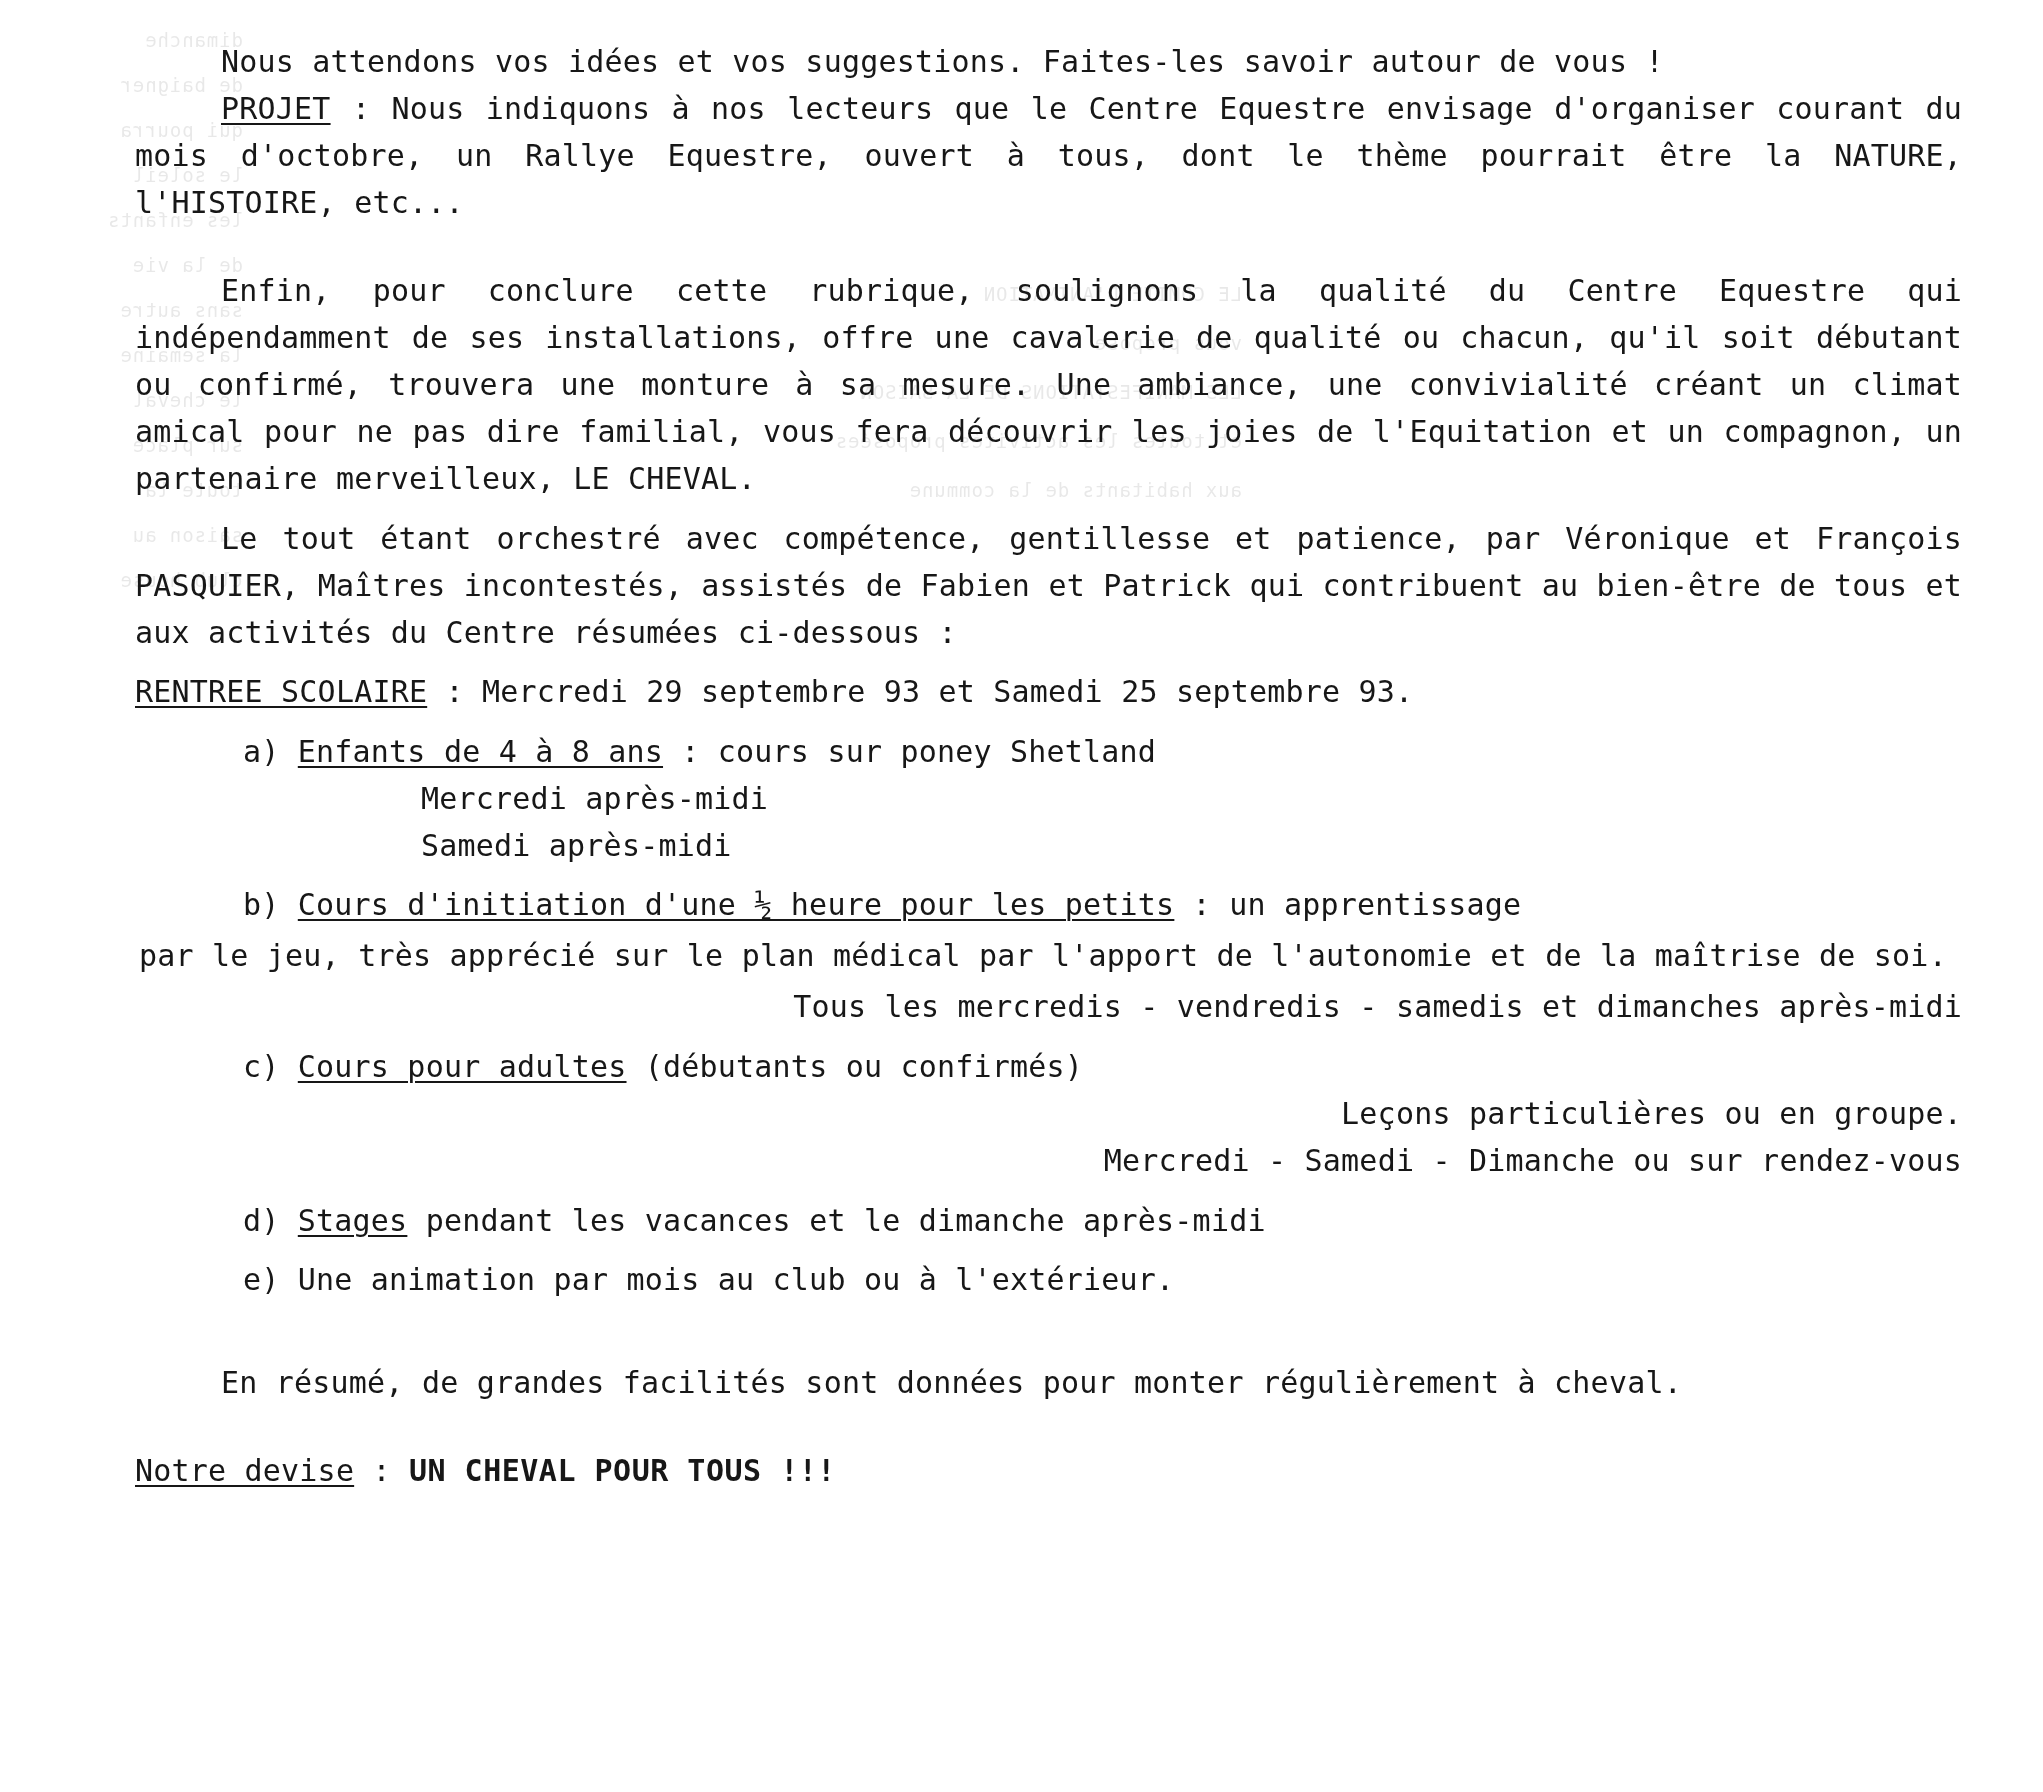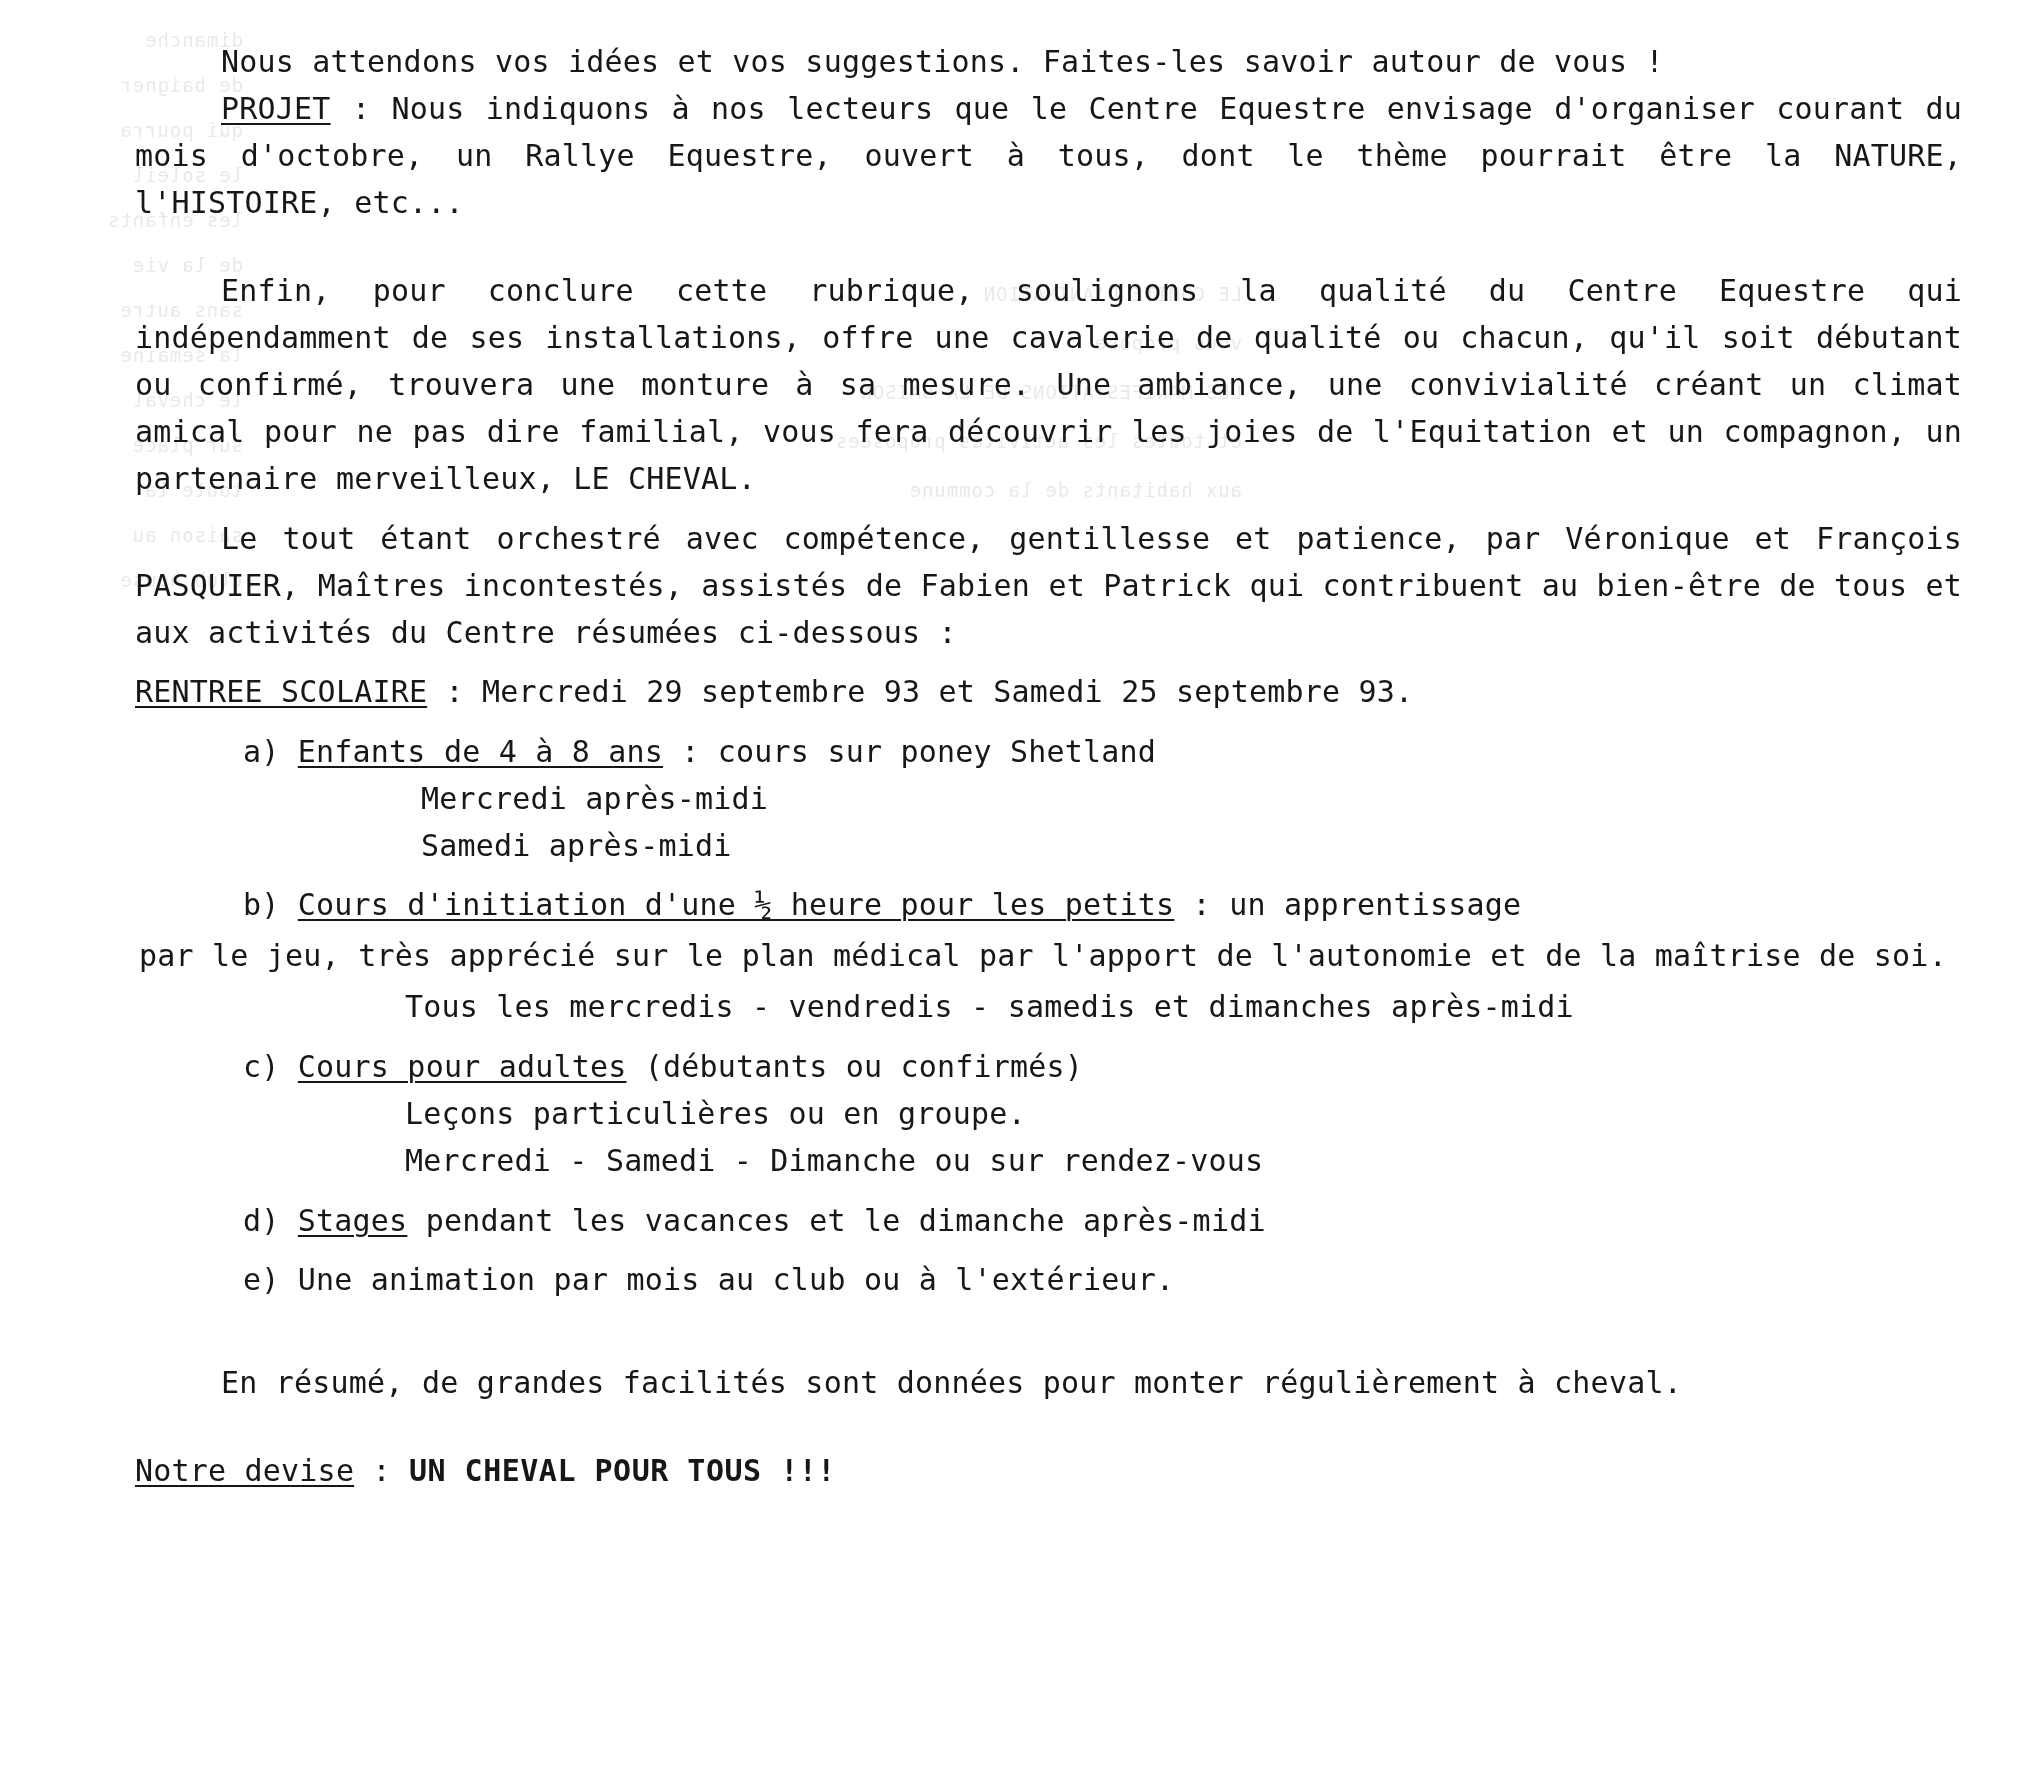--- a/index.html
+++ b/index.html
@@ -94,20 +94,21 @@
     padding-left: 151px;
     text-indent: -43px;
   }
   .sub {
     margin: 0;
     padding-left: 286px;
   }
   .sub-wide {
     margin: 0;
     padding-left: 270px;
+    text-align: right;
   }
   .item-flow {
     margin: 4px;
     text-align: justify;
   }
   .motto {
     margin: 0;
   }
   .motto .bold {
     font-weight: bold;

